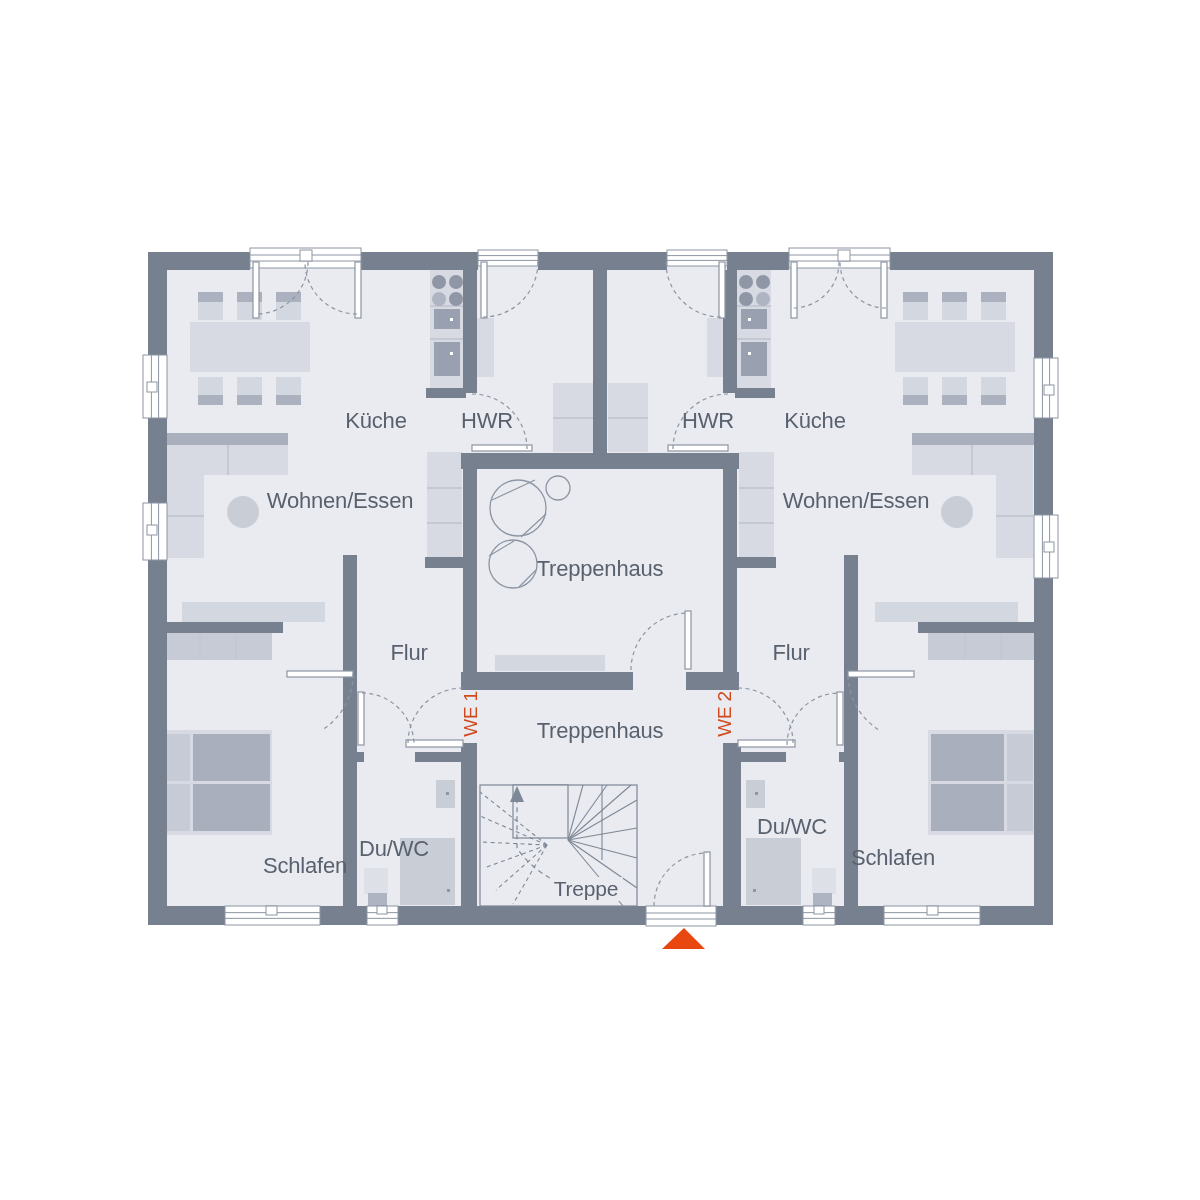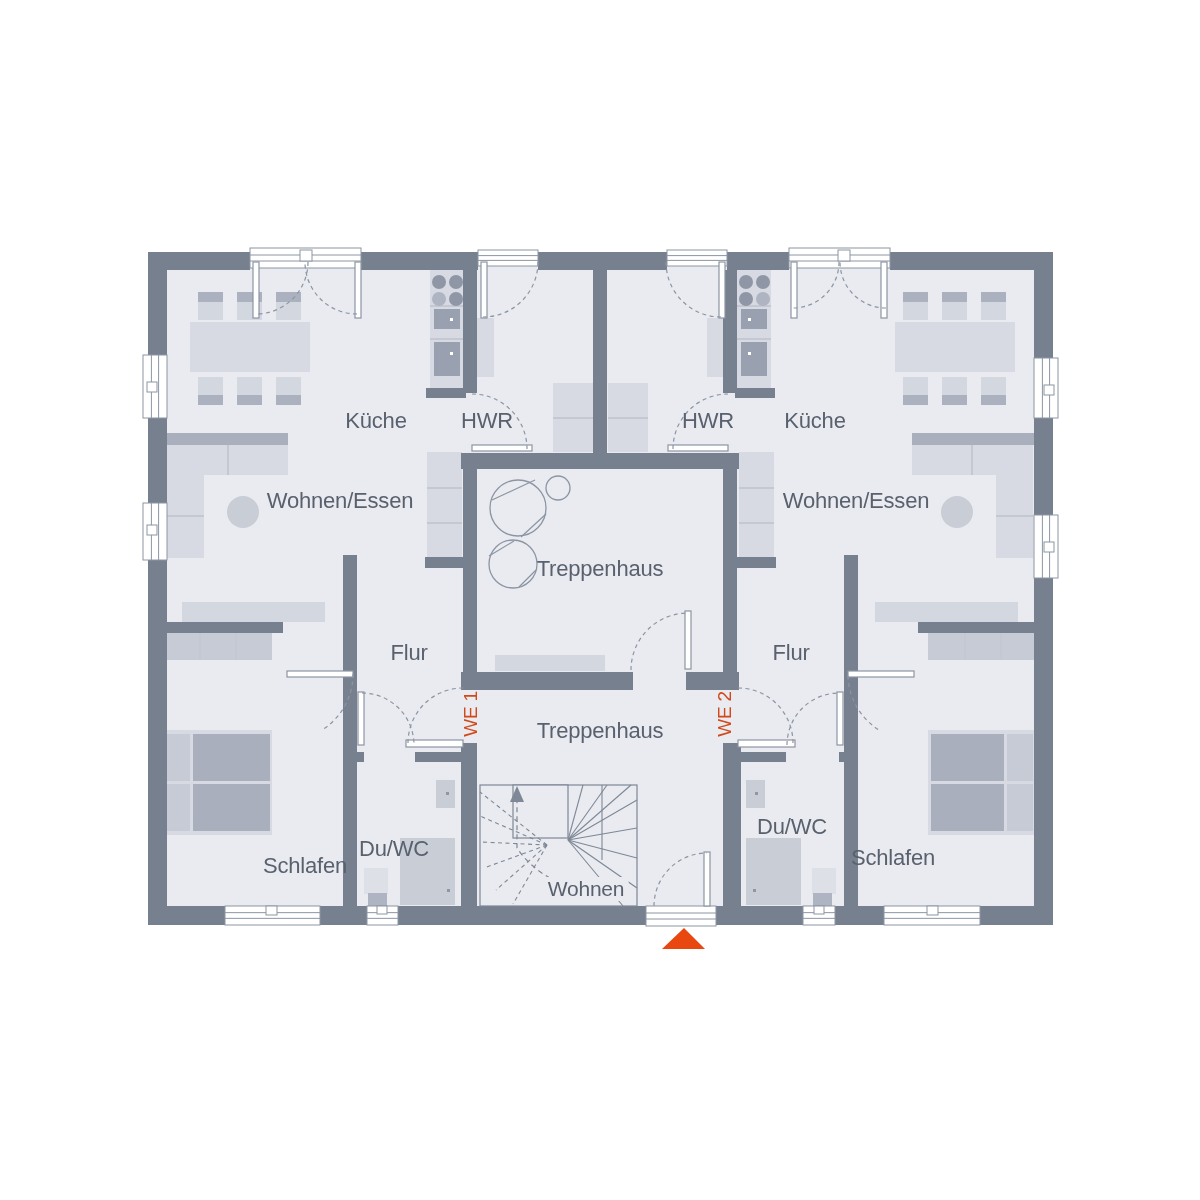--- a/index.html
+++ b/index.html
@@ -334,15 +334,15 @@
       <div class="lbl" style="left: 600px; top: 569px; font-size: 22px; color: rgb(89, 97, 110);">Treppenhaus</div>
       <div class="lbl" style="left: 409px; top: 653px; font-size: 22px; color: rgb(89, 97, 110);">Flur</div>
       <div class="lbl" style="left: 791px; top: 653px; font-size: 22px; color: rgb(89, 97, 110);">Flur</div>
       <div class="lbl" style="left: 600px; top: 731px; font-size: 22px; color: rgb(89, 97, 110);">Treppenhaus</div>
       <div class="lbl rot" style="left: 471px; top: 714px; font-size: 19px; color: rgb(209, 73, 27);">WE 1</div>
       <div class="lbl rot" style="left: 725px; top: 714px; font-size: 19px; color: rgb(209, 73, 27);">WE 2</div>
       <div class="lbl" style="left: 305px; top: 866px; font-size: 22px; color: rgb(89, 97, 110);">Schlafen</div>
       <div class="lbl" style="left: 893px; top: 858px; font-size: 22px; color: rgb(89, 97, 110);">Schlafen</div>
       <div class="lbl" style="left: 394px; top: 849px; font-size: 22px; color: rgb(89, 97, 110);">Du/WC</div>
       <div class="lbl" style="left: 792px; top: 827px; font-size: 22px; color: rgb(89, 97, 110);">Du/WC</div>
-      <div class="lbl" style="left: 586px; top: 889px; font-size: 21px; color: rgb(89, 97, 110); background: rgb(233, 235, 240); padding: 0px 4px;">Wohnen</div>
+      <div class="lbl" style="left: 586px; top: 889px; font-size: 21px; color: rgb(89, 97, 110); background: rgb(233, 235, 240); padding: 0px 4px;">Treppe</div>
     </div>
 </div>
 
 </body></html>

